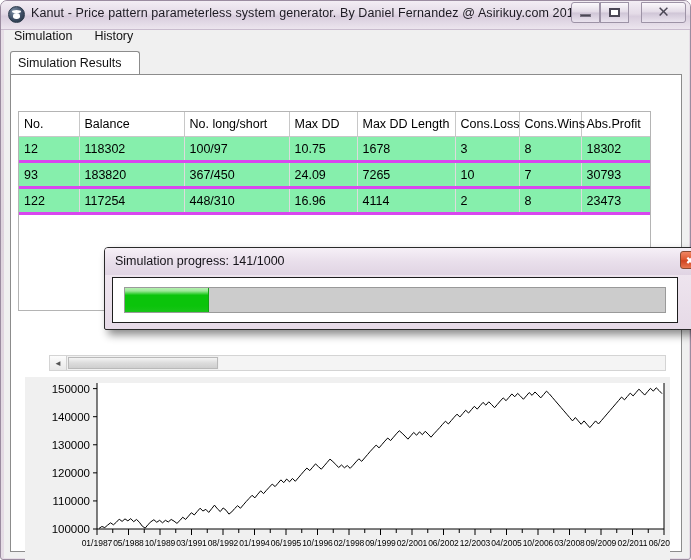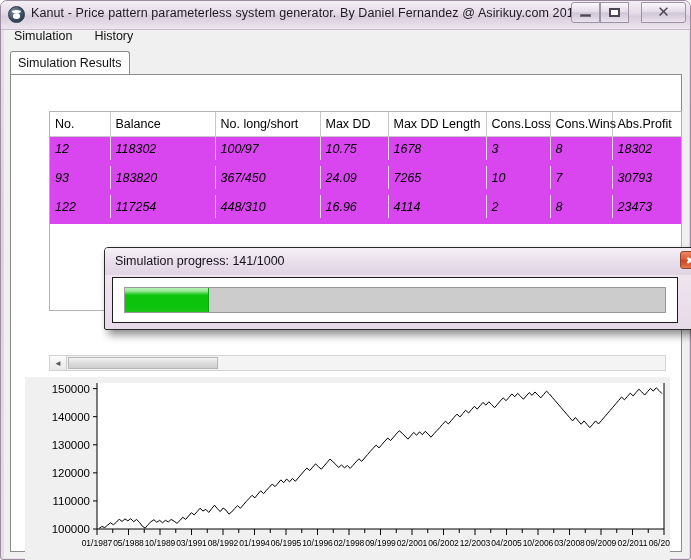--- a/index.html
+++ b/index.html
@@ -140,21 +140,21 @@
     height: 22px;
     margin-left: 6px;
     margin-top: 1px;
   }
   .tab {
     position: absolute;
     bottom: 0;
     box-sizing: border-box;
     font-size: 12.5px;
     color: #111;
-    padding: 3px 7px 3px 7px;
+    padding: 3px 17px 3px 7px;
     border: 1px solid #8c8c8c;
     border-bottom: none;
     border-radius: 3px 3px 0 0;
     background: linear-gradient(180deg,#fdfdfd 0%, #e3e3e3 100%);
     white-space: nowrap;
   }
   .tab.active {
     background: #ffffff;
     height: 23px;
     z-index: 3;
@@ -172,21 +172,21 @@
     width: 672px;
     height: 478px;
     box-sizing: border-box;
     border: 1px solid #8c8c8c;
     background: #ffffff;
   }
 
   
   #results-grid {
     position: absolute;
-    left: 38px;
+    left: 7px;
     top: 36px;
     width: 633px;
     height: 200px;
     box-sizing: border-box;
     border: 1px solid #b4b4b4;
     background: #ffffff;
     overflow: hidden;
   }
   table.grid {
     border-collapse: collapse;
@@ -199,25 +199,24 @@
     font-weight: normal;
     text-align: left;
     background: #ffffff;
     border-right: 1px solid #c8c8c8;
     border-bottom: 1px solid #c8c8c8;
     padding: 3px 4px 4px 5px;
     height: 17px;
   }
   table.grid td {
     border-right: 1px solid #dcdcdc;
-    border-bottom: 6px solid #d946ef;
+    border-bottom: 3px solid #d946ef;
     padding: 3px 4px 3px 5px;
     height: 17px;
-    background: #d946ef;
-    font-style: italic;
+    background: #86efac;
   }
   table.grid th:last-child, table.grid td:last-child { border-right: none; }
 
   
   #grid-hscroll {
     position: absolute;
     left: 38px;
     top: 280px;
     width: 617px;
     height: 16px;

